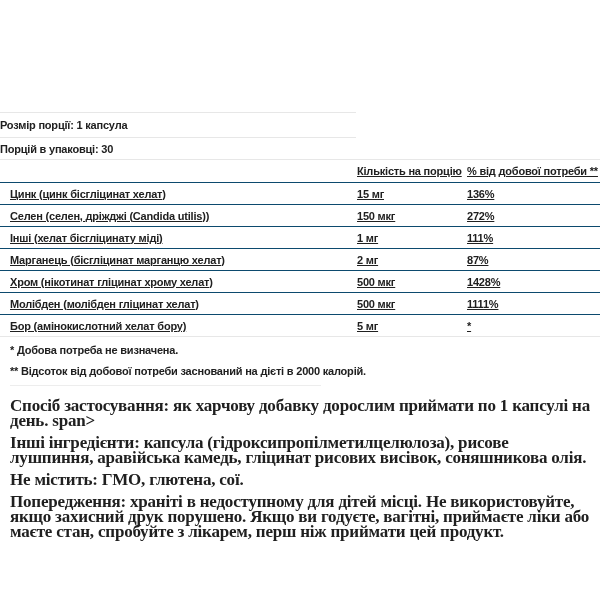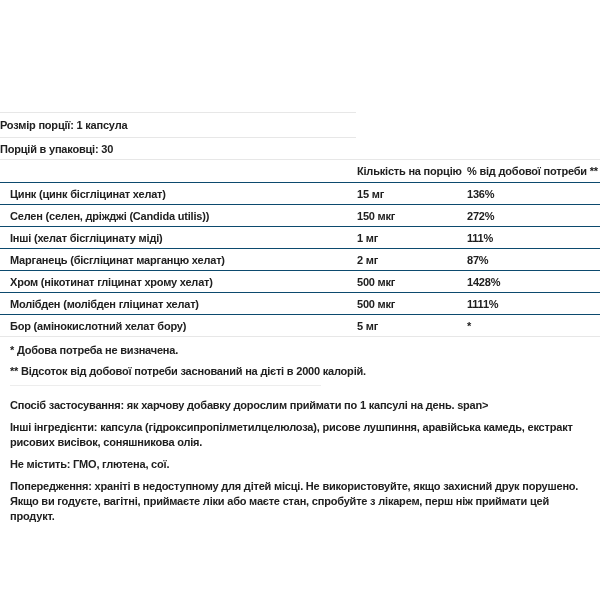--- a/index.html
+++ b/index.html
@@ -30,20 +30,21 @@
     letter-spacing: -0.2px;
   }
   .serving-row.r1 { height: 25px; }
   .serving-row.r2 { height: 22px; }
 
   
   .facts-table {
     border-top: 1px solid #e7e7e7;
     border-bottom: 1px solid #e7e7e7;
     width: 600px;
+    text-decoration: underline;
   }
   .thead, .trow {
     display: grid;
     grid-template-columns: 357px 110px 1fr;
     align-items: center;
     font-size: 11px;
     letter-spacing: -0.2px;
   }
   .thead { height: 22px; }
   .trow { height: 21px; border-top: 1px solid #0c4a6e; }
@@ -52,23 +53,24 @@
 
   
   .footnotes { padding: 6px 10px 0 10px; font-size: 11px; letter-spacing: -0.2px; }
   .fn { line-height: 14px; margin-bottom: 7px; }
   .fn-divider { width: 311px; border-top: 1px solid #ededed; height: 0; }
 
   
   .paras { padding: 12px 8px 0 10px; }
   .para {
     margin: 0 0 7px 0;
-    font-size: 11px;
+    font-size: 17px;
     line-height: 15px;
     letter-spacing: -0.2px;
+    font-family: Liberation Serif, serif;
   }
 </style>
 </head>
 <body>
 
 <div class="panel">
 
   <div class="top-spacer"></div>
 
   <div>
@@ -127,18 +129,18 @@
   </div>
 
   <div class="footnotes">
     <div class="fn">* Добова потреба не визначена.</div>
     <div class="fn">** Відсоток від добової потреби заснований на дієті в 2000 калорій.</div>
     <div class="fn-divider"></div>
   </div>
 
   <div class="paras">
     <p class="para">Спосіб застосування: як харчову добавку дорослим приймати по 1 капсулі на день. span&gt;</p>
-    <p class="para">Інші інгредієнти: капсула (гідроксипропілметилцелюлоза), рисове лушпиння, аравійська камедь, екстракт рисових висівок, соняшникова олія.</p>
+    <p class="para">Інші інгредієнти: капсула (гідроксипропілметилцелюлоза), рисове лушпиння, аравійська камедь, гліцинат рисових висівок, соняшникова олія.</p>
     <p class="para">Не містить: ГМО, глютена, сої.</p>
     <p class="para">Попередження: храніті в недоступному для дітей місці. Не використовуйте, якщо захисний друк порушено. Якщо ви годуєте, вагітні, приймаєте ліки або маєте стан, спробуйте з лікарем, перш ніж приймати цей продукт.</p>
   </div>
 
 </div>
 
 </body></html>

